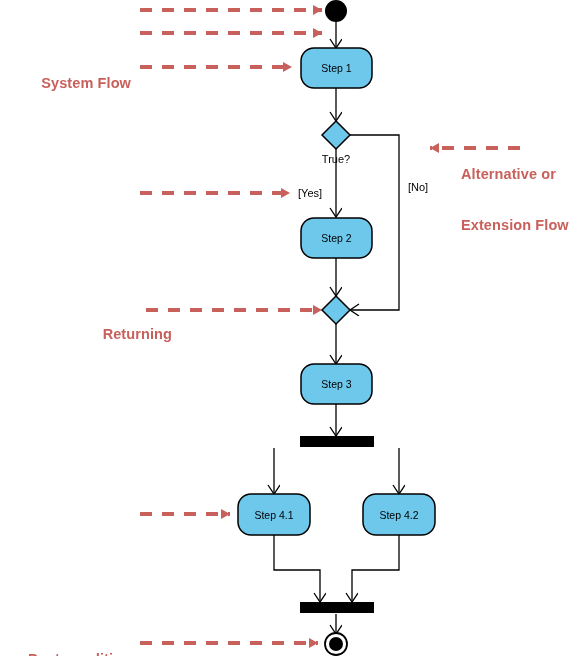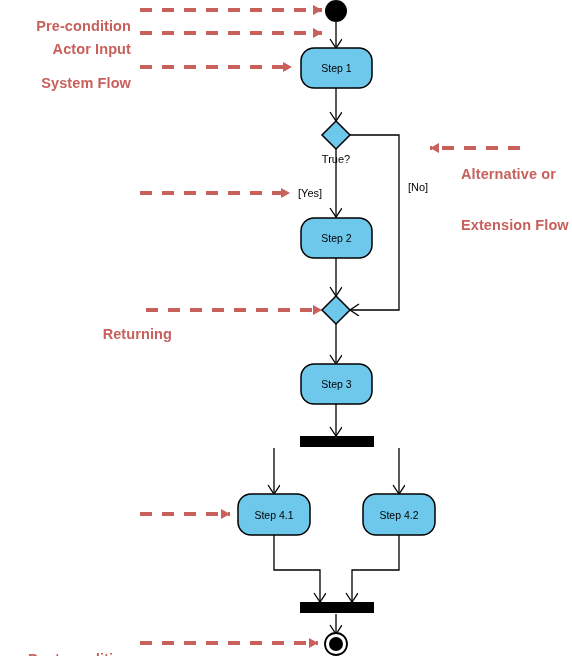--- a/index.html
+++ b/index.html
@@ -149,27 +149,21 @@
     </g>
 
     <rect x="300" y="602" width="74" height="11" fill="#000000"></rect>
 
     <g>
       <circle cx="336" cy="644" r="11" fill="#ffffff" stroke="#000000" stroke-width="1.8"></circle>
       <circle cx="336" cy="644" r="7" fill="#000000"></circle>
     </g>
   </svg>
 
-  <div class="annot-label" style="left: 0px; top: 1px; width: 131px;">
-    <span>Pre-condition</span>
-  </div>
 
-  <div class="annot-label" style="left: 0px; top: 24px; width: 131px;">
-    <span>Actor Input</span>
-  </div>
 
   <div class="annot-label" style="left: 0px; top: 58px; width: 131px;">
     <span>System Flow</span>
   </div>
 
 
   <div class="annot-label" style="left: 0px; top: 292px; width: 137px; margin-left: 35px;">
     <div>Returning</div>
   </div>
 

